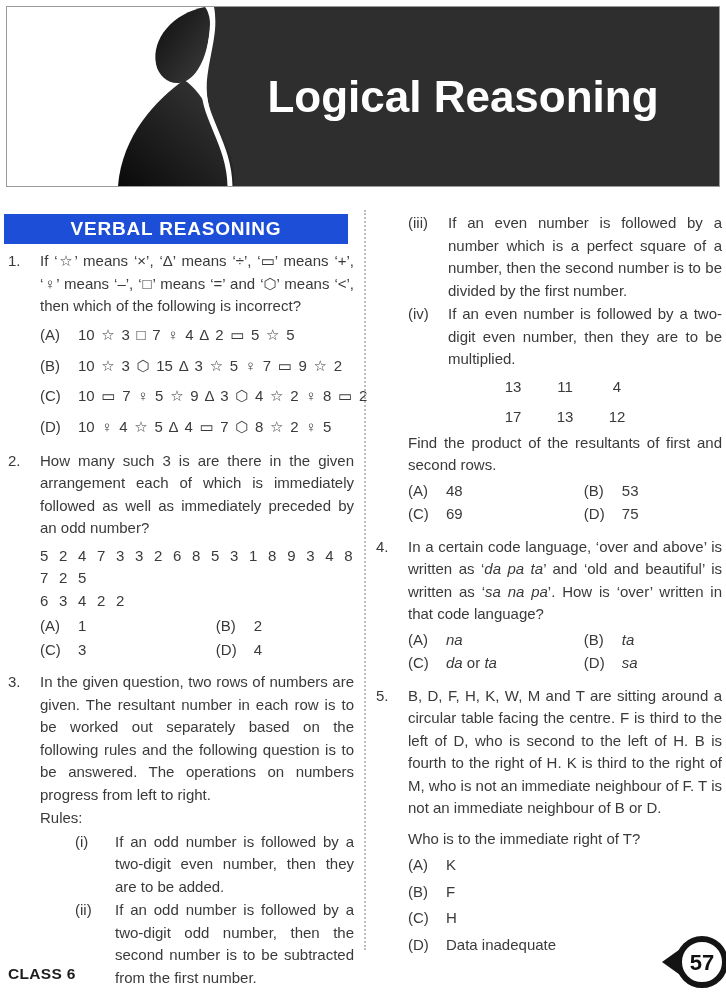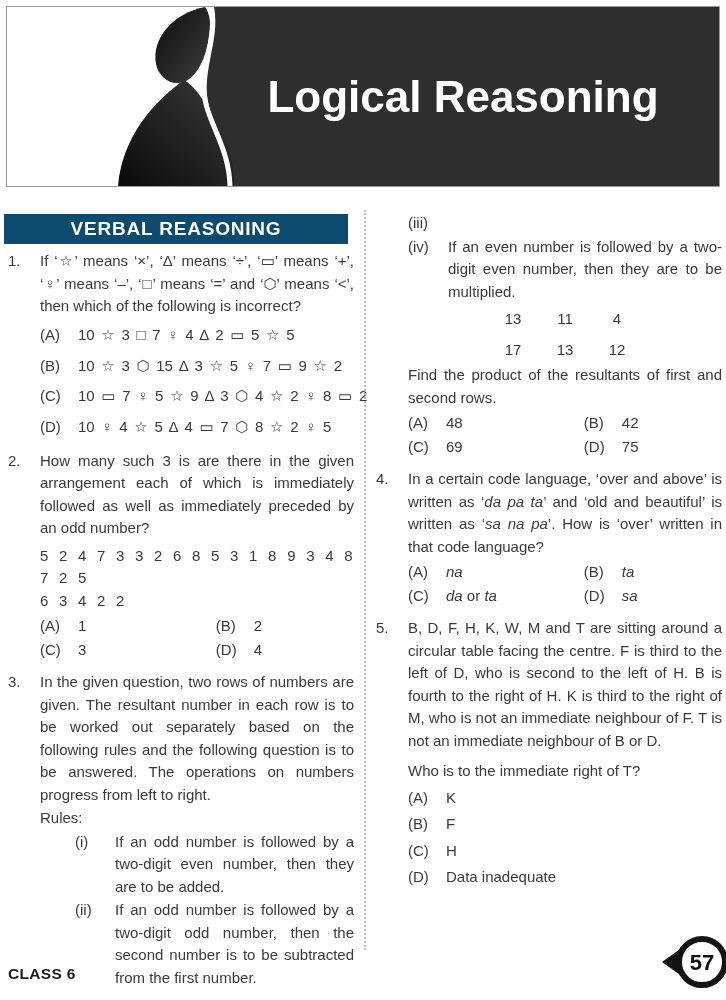--- a/index.html
+++ b/index.html
@@ -17,21 +17,21 @@
   .chapter-title {
     position:absolute; left:225px; right:25px; top:0; height:100%;
     display:flex; align-items:center; justify-content:center;
     color:#ffffff; font-size:44px; font-weight:bold; letter-spacing:0px;
     white-space:nowrap;
   }
 
   
   .section-bar {
     position:absolute; left:4px; top:214px; width:344px; height:30px;
-    background:#0c4a6e; color:#ffffff; display:flex; align-items:center; justify-content:center;
+    background:#1d4ed8; color:#ffffff; display:flex; align-items:center; justify-content:center;
     font-size:19px; font-weight:bold; letter-spacing:0.8px;
   }
 
   
   .col { position:absolute; font-size:15px; line-height:22.5px; }
   .col-left  { left:8px;  top:250px; width:346px; }
   .col-right { left:376px; top:212px; width:346px; }
   .divider   { position:absolute; left:364px; top:210px; height:740px;
                border-left:2px dotted #bdbdbd; }
 
@@ -175,20 +175,21 @@
 
   <div class="divider"></div>
 
   <div class="col col-right">
 
     <div class="q">
       <div class="qnum"></div>
       <div class="qbody">
         <div class="rule" style="margin-top:0;">
           <span class="rlabel">(iii)</span>
+          <div class="rtext">If an even number is followed by a number which is a perfect square of a number, then the second number is to be divided by the first number.</div>
         </div>
         <div class="rule">
           <span class="rlabel">(iv)</span>
           <div class="rtext">If an even number is followed by a two-digit even number, then they are to be multiplied.</div>
         </div>
         <div class="numrows">
           <span>13</span>
           <span>11</span>
           <span>4</span>
         </div>
@@ -198,21 +199,21 @@
           <span>12</span>
         </div>
         <p class="qtext">Find the product of the resultants of first and second rows.</p>
         <div class="optgrid">
           <div class="optcell">
             <span class="olabel">(A)</span>
             <span>48</span>
           </div>
           <div class="optcell">
             <span class="olabel">(B)</span>
-            <span>42</span>
+            <span>53</span>
           </div>
           <div class="optcell">
             <span class="olabel">(C)</span>
             <span>69</span>
           </div>
           <div class="optcell">
             <span class="olabel">(D)</span>
             <span>75</span>
           </div>
         </div>

